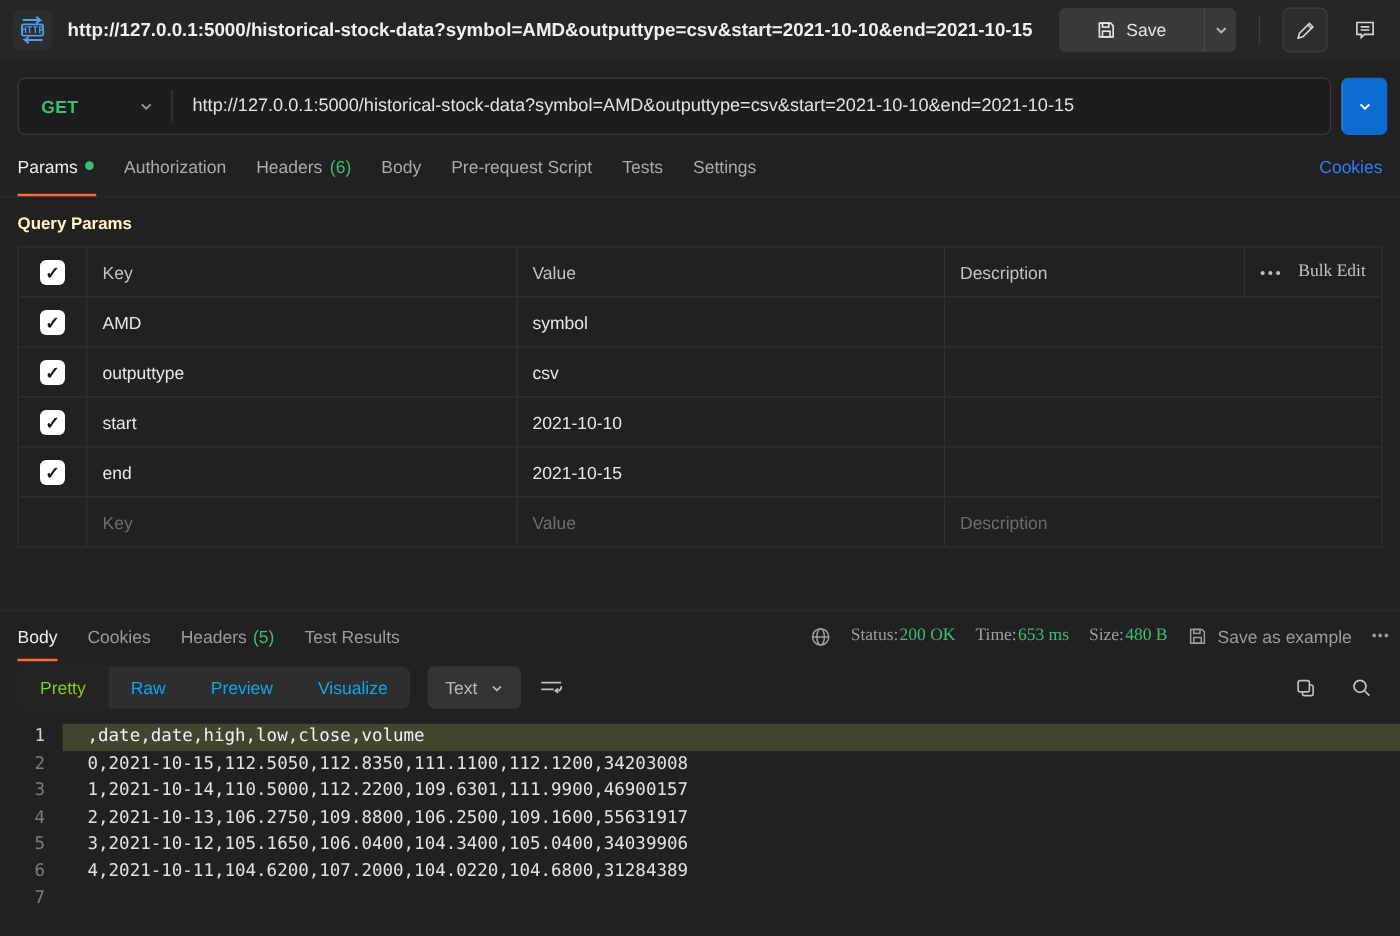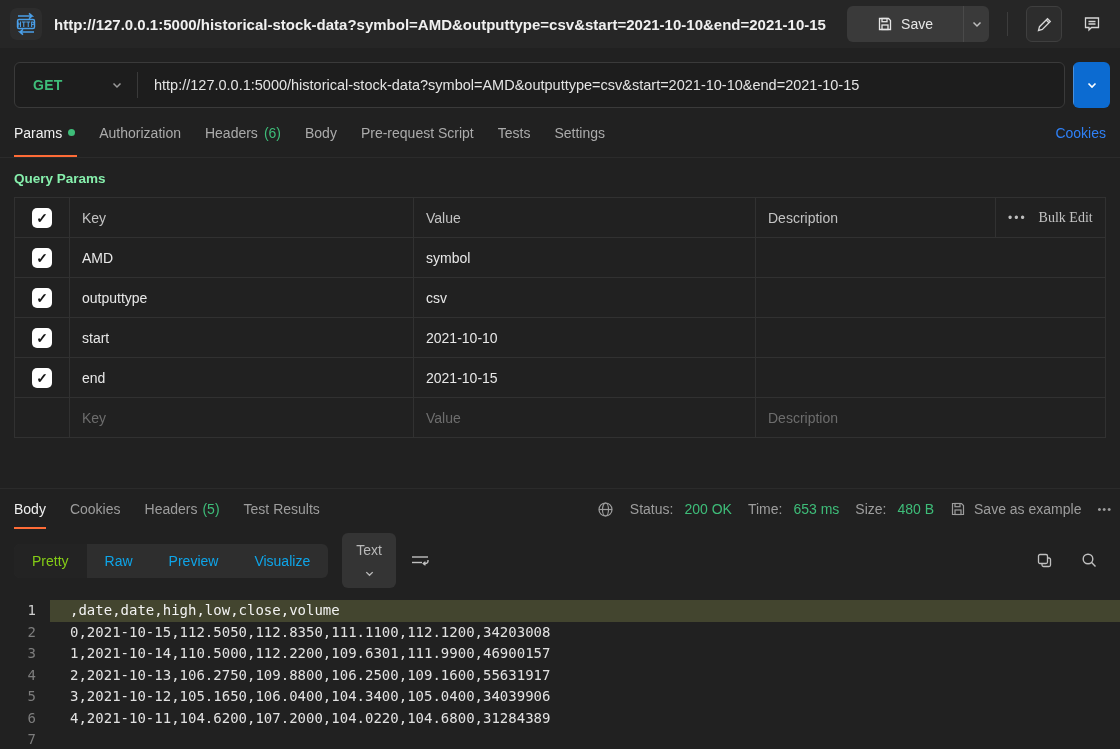--- a/index.html
+++ b/index.html
@@ -39,21 +39,21 @@
   .req-tabs{display:flex; align-items:stretch; height:50px; padding:0 14px; border-bottom:1px solid var(--border-soft);}
   .rtab{display:flex; align-items:center; gap:6px; padding:0 12px; color:#ababab; cursor:pointer; position:relative; white-space:nowrap;}
   .rtab:first-child{padding-left:0;}
   .rtab.active{color:#f0f0f0;}
   .rtab.active .underline{position:absolute; left:0; right:10px; bottom:0; height:2px; background:var(--orange);}
   .rtab .count{color:var(--green);}
   .dot{width:7px; height:7px; border-radius:50%; background:var(--green);}
   .cookies-link{margin-left:auto; display:flex; align-items:center; color:var(--link); cursor:pointer;}
 
   
-  .qp-title{color:#86efac; font-weight:700; font-size:13.5px; padding:13px 14px 11px;}
+  .qp-title{color:#fef9c3; font-weight:700; font-size:13.5px; padding:13px 14px 11px;}
   .params-table{margin:0 14px; border:1px solid var(--border); width:1092px;}
   .p-row{display:grid; grid-template-columns:55px 344px 342px 240px 1fr; height:40px; border-bottom:1px solid var(--border);}
   .p-row:last-child{border-bottom:none; height:39px;}
   .cell{display:flex; align-items:center; padding:0 12px; border-right:1px solid var(--border); overflow:hidden; white-space:nowrap;}
   .cell:last-child{border-right:none;}
   .cell.cb{justify-content:center; padding:0;}
   .p-row.header .cell{color:#c3c3c3;}
   .p-row .cell.span2{grid-column:span 2;}
   .checkbox{width:20px; height:20px; background:#fff; border-radius:5px; color:#141414; font-weight:700; font-size:14px; display:flex; align-items:center; justify-content:center; cursor:pointer;}
   .cell-input{background:transparent; border:none; outline:none; color:#e4e4e4; font-size:14px; width:100%; font-family:inherit;}
@@ -64,31 +64,31 @@
 
   
   .response{margin-top:50px; border-top:1px solid var(--border-soft);}
   .resp-head{display:flex; align-items:stretch; height:40px; padding:0 14px;}
   .resp-tab{display:flex; align-items:center; gap:5px; padding:0 12px; color:#9d9d9d; cursor:pointer; position:relative; white-space:nowrap;}
   .resp-tab:first-child{padding-left:0;}
   .resp-tab.active{color:#f0f0f0;}
   .resp-tab.active .underline{position:absolute; left:0; right:12px; bottom:0; height:2px; background:var(--orange);}
   .resp-tab .count{color:var(--green);}
   .resp-meta{margin-left:auto; display:flex; align-items:center; gap:16px; color:#9d9d9d; white-space:nowrap;}
-  .meta-pair{display:flex; gap:11px;}
+  .meta-pair{display:flex; gap:1px;font-family:Liberation Serif, serif;}
   .meta-pair .val{color:var(--green);}
   .save-example{display:flex; align-items:center; gap:8px; color:#9d9d9d; cursor:pointer;}
   .resp-more{color:#9d9d9d; letter-spacing:1px; font-size:11px; cursor:pointer; margin-right:-6px;}
 
   
   .view-bar{display:flex; align-items:center; gap:14px; padding:4px 14px 8px;}
   .segmented{display:flex; background:#2e2e2e; border-radius:6px; overflow:hidden;}
   .seg{padding:9px 18px; color:#0ea5e9; cursor:pointer; font-size:14px; border:none; background:transparent; font-family:inherit;}
   .seg.active{background:#232323; color:#84cc16;}
-  .format-btn{display:flex; align-items:center; gap:10px; background:#343434; border:none; border-radius:6px; padding:9px 14px; color:#b9b9b9; cursor:pointer; font-size:14px; font-family:inherit;flex-direction:column;}
+  .format-btn{display:flex; align-items:center; gap:10px; background:#343434; border:none; border-radius:6px; padding:9px 14px; color:#b9b9b9; cursor:pointer; font-size:14px; font-family:inherit;}
   .tool-icon{color:#c0c0c0; cursor:pointer; background:none; border:none; display:flex; align-items:center;}
   .view-right{margin-left:auto; display:flex; align-items:center; gap:28px; padding-right:8px;}
 
   
   .code{font-family:"DejaVu Sans Mono",monospace; font-size:14px; padding-top:4px;}
   .code-line{display:flex; height:21.5px; line-height:21.5px;}
   .ln{width:50px; text-align:right; padding-right:14px; color:#7d7d7d; flex:0 0 auto; user-select:none;}
   .lc{flex:1; padding-left:20px; color:#e2e2e2; white-space:pre;}
   .code-line.hl .lc{background:var(--hl); color:#f2f2f2;}
   .code-line.hl .ln{color:#cfcfcf;}

